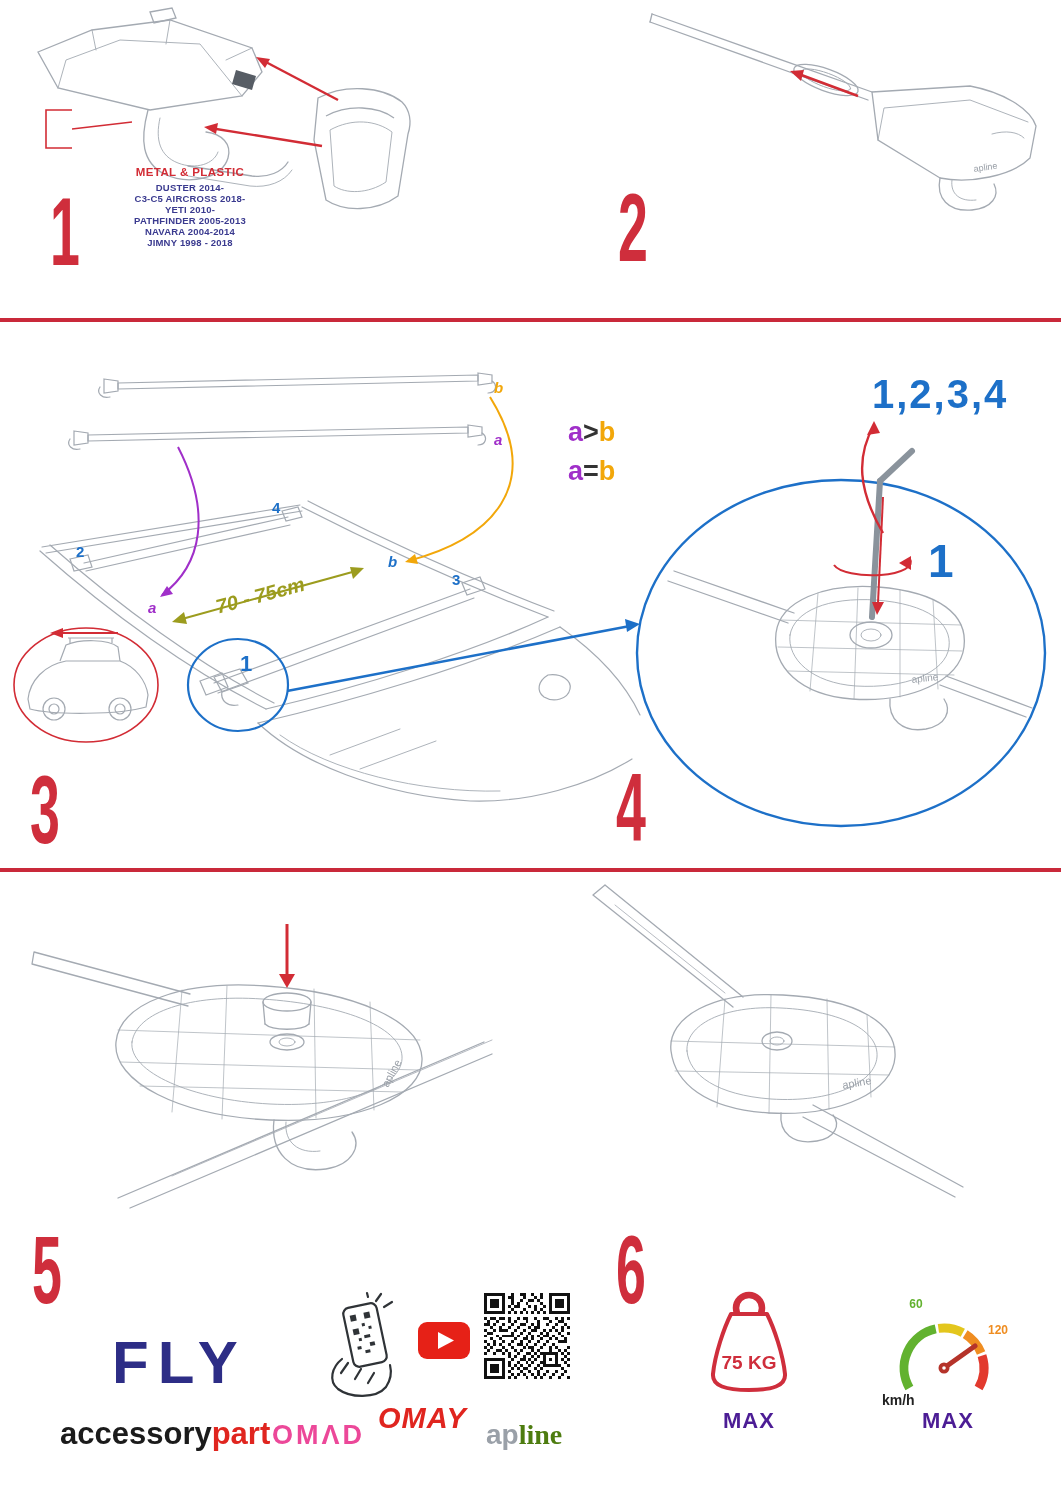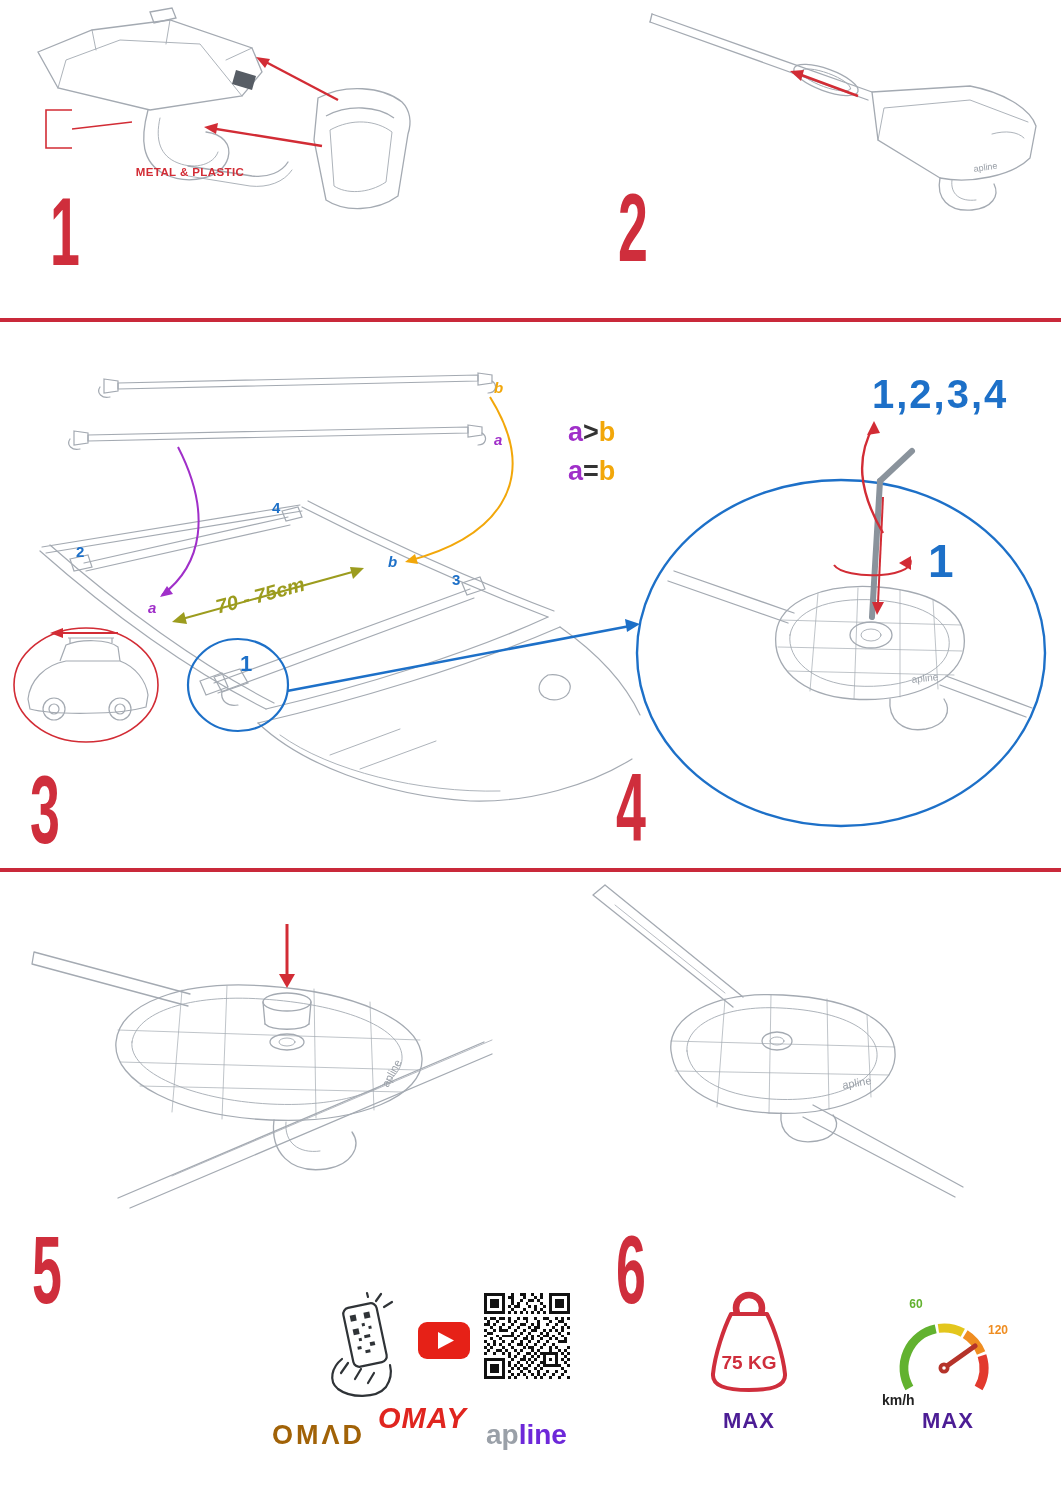--- a/index.html
+++ b/index.html
@@ -15,24 +15,24 @@
   .material { position:absolute; color:#d22c35; font-size:11.5px; font-weight:bold; letter-spacing:.4px;
               width:180px; text-align:center; }
   .models { position:absolute; width:180px; text-align:center; color:#3a3a8f; font-size:9.5px;
             line-height:11px; font-weight:600; letter-spacing:.2px; }
   .legend { position:absolute; font-size:27px; font-weight:bold; line-height:39px; }
   .legend .pa { color:#a02fc9; } .legend .po { color:#333; } .legend .pb { color:#f2a70a; }
   .seq { position:absolute; color:#1d70c8; font-size:40px; font-weight:bold; letter-spacing:2px; }
   .fly { position:absolute; color:#2d2d86; font-size:60px; font-weight:600; letter-spacing:9px; }
   .brandline { position:absolute; font-size:31px; font-weight:600; color:#1b1b1b; }
   .brandline .red { color:#e0251f; }
-  .omad { position:absolute; font-size:27px; font-weight:700; color:#a16207; letter-spacing:3px; }
+  .omad { position:absolute; font-size:27px; font-weight:700; color:#ec4899; letter-spacing:3px; }
   .omay { position:absolute; font-size:29px; font-weight:800; font-style:italic; color:#e0251f; letter-spacing:1px; }
   .apline { position:absolute; font-size:28px; font-weight:700; color:#9aa0a8; }
-  .apline .red { color:#6d28d9; }
+  .apline .red { color:#4d7c0f;font-family:Liberation Serif, serif; }
   .maxlabel { position:absolute; font-size:22px; font-weight:700; color:#4c1d95; text-align:center; letter-spacing:1px; }
   .kmh { position:absolute; font-size:14px; font-weight:600; color:#222; text-align:left; }
 </style>
 </head>
 <body>
 
 <div class="page">
 
   <div class="abs" style="left:0;top:40;width:430px;height:280px;">
     <svg class="svgbox" style="left:0;top:0;" width="430" height="280" viewBox="0 0 430 280">
@@ -55,20 +55,28 @@
       <g>
         <line x1="338" y1="100" x2="262" y2="60" stroke="#d22c35" stroke-width="2.4"></line>
         <path d="M256 57 L270 59 L265 68 Z" fill="#d22c35"></path>
         <line x1="322" y1="146" x2="210" y2="128" stroke="#d22c35" stroke-width="2.4"></line>
         <path d="M204 127 L218 123 L216 134 Z" fill="#d22c35"></path>
         <polyline points="72,110 46,110 46,148 72,148" fill="none" stroke="#d22c35" stroke-width="1.6"></polyline>
         <line x1="72" y1="129" x2="132" y2="122" stroke="#d22c35" stroke-width="1.6"></line>
       </g>
     </svg>
     <div class="material" style="left:100px;top:166px;">METAL &amp; PLASTIC</div>
+    <div class="models" style="left:100px;top:182px;">
+      <div>DUSTER 2014-</div>
+      <div>C3-C5 AIRCROSS 2018-</div>
+      <div>YETI 2010-</div>
+      <div>PATHFINDER 2005-2013</div>
+      <div>NAVARA 2004-2014</div>
+      <div>JIMNY 1998 - 2018</div>
+    </div>
     <div class="stepnum" style="left:50px;top:192px;">1</div>
   </div>
 
   <div class="abs" style="left:610px;top:50;width:451px;height:250px;">
     <svg class="svgbox" style="left:30px;top:0;" width="420" height="230" viewBox="0 0 420 230">
       <g stroke="#a4aab2" fill="none" stroke-width="1.3" stroke-linecap="round">
         <line x1="12" y1="14" x2="232" y2="92"></line>
         <line x1="10" y1="22" x2="228" y2="100"></line>
         <line x1="12" y1="14" x2="10" y2="22"></line>
         <ellipse cx="186" cy="80" rx="34" ry="11" transform="rotate(20 186 80)"></ellipse>
@@ -249,21 +257,23 @@
         <ellipse cx="232" cy="166" rx="7" ry="4" stroke-width="0.9"></ellipse>
         <path d="M236 238 C234 258 248 270 272 266 C290 263 296 250 288 240"></path>
       </g>
       <text x="298" y="214" font-size="11" fill="#9aa0a8" transform="rotate(-10 298 214)">apline</text>
     </svg>
     <div class="stepnum" style="left:71px;top:355px;">6</div>
   </div>
 
   <div class="abs" style="left:0;top:1280px;width:1061px;height:220px;">
 
-
+    <div class="fly" style="left:112px;top:48px;">FLY</div>
+
+    <div class="brandline" style="left:60px;top:136px;"><span>accessory</span><span class="red">part</span></div>
 
     <svg class="svgbox" style="left:318px;top:13px;" width="92" height="108" viewBox="0 0 92 108">
       <g stroke="#2f3337" fill="none" stroke-width="2.2" stroke-linecap="round">
         <path d="M58 8 l5 -7 M66 14 l8 -5 M50 4 l-1 -4"></path>
         <rect x="30" y="12" width="34" height="60" rx="6" transform="rotate(-12 47 42)"></rect>
         <path d="M24 66 C14 74 10 88 20 96 C32 105 58 106 68 94 C72 88 74 80 72 72"></path>
         <path d="M30 70 l-7 10 M43 76 l-6 10 M56 80 l-6 10"></path>
       </g>
       <g fill="#2f3337" transform="rotate(-12 47 42)">
         <rect x="36" y="20" width="6" height="6"></rect>

